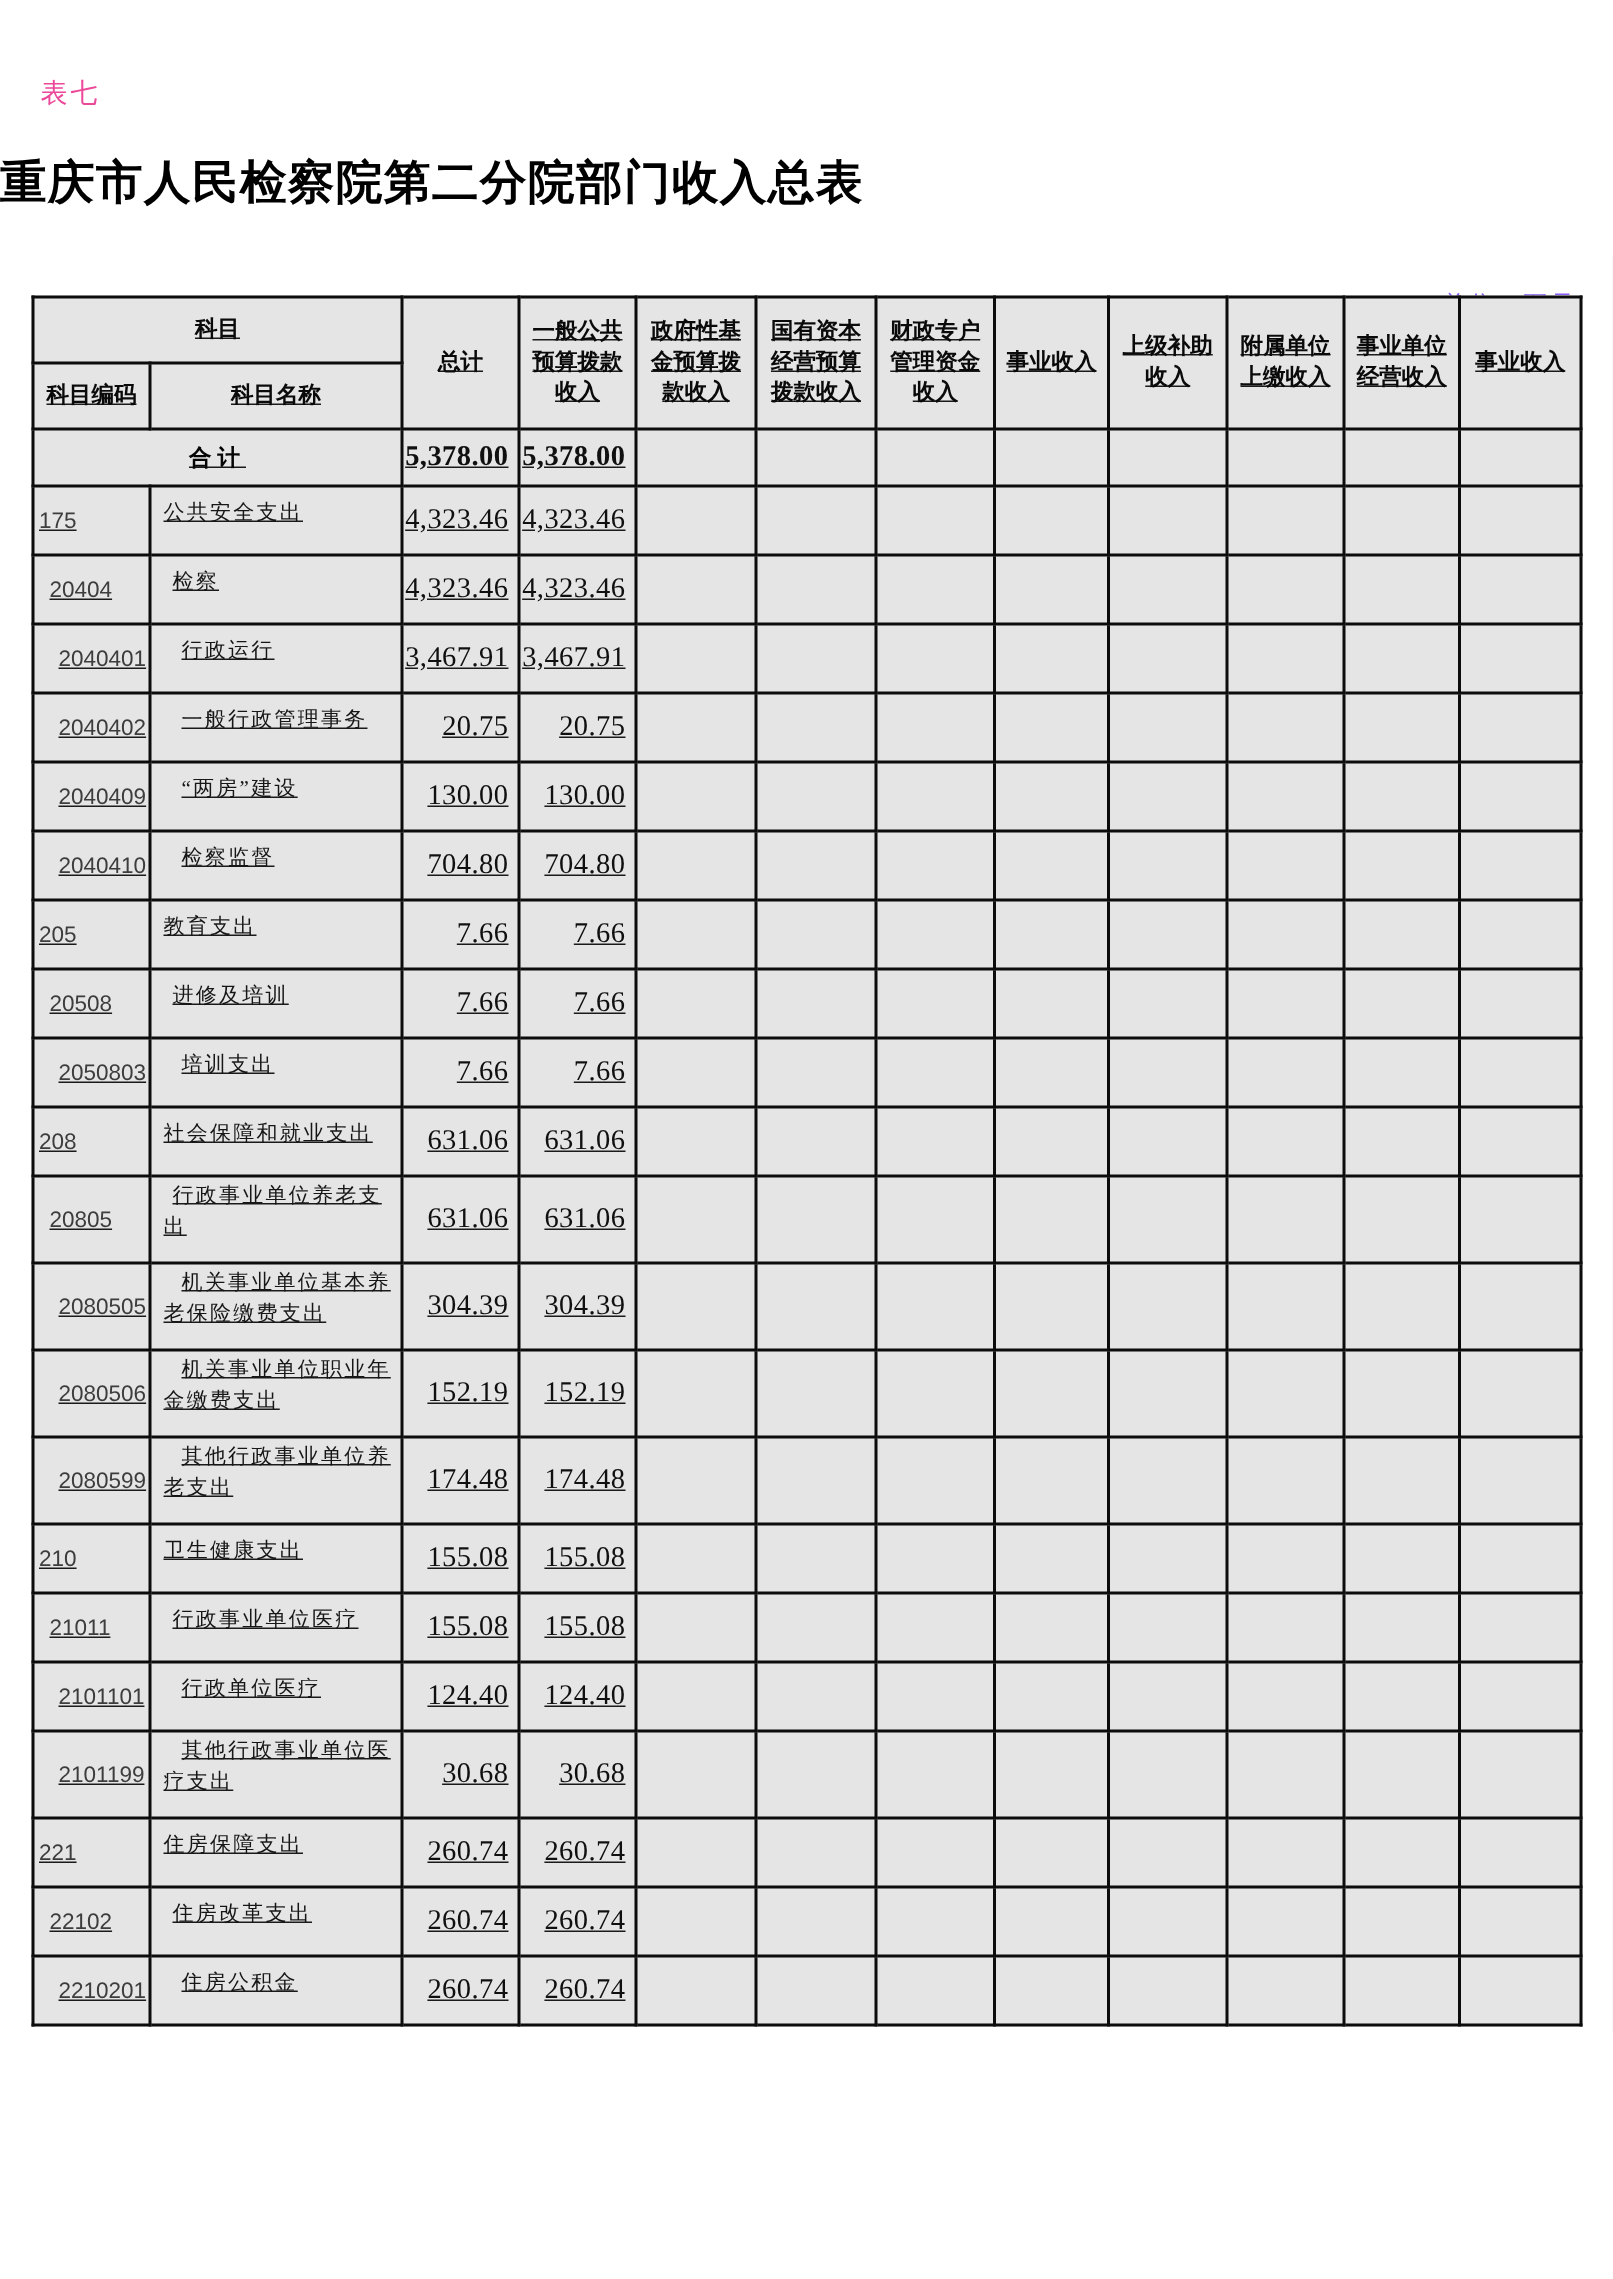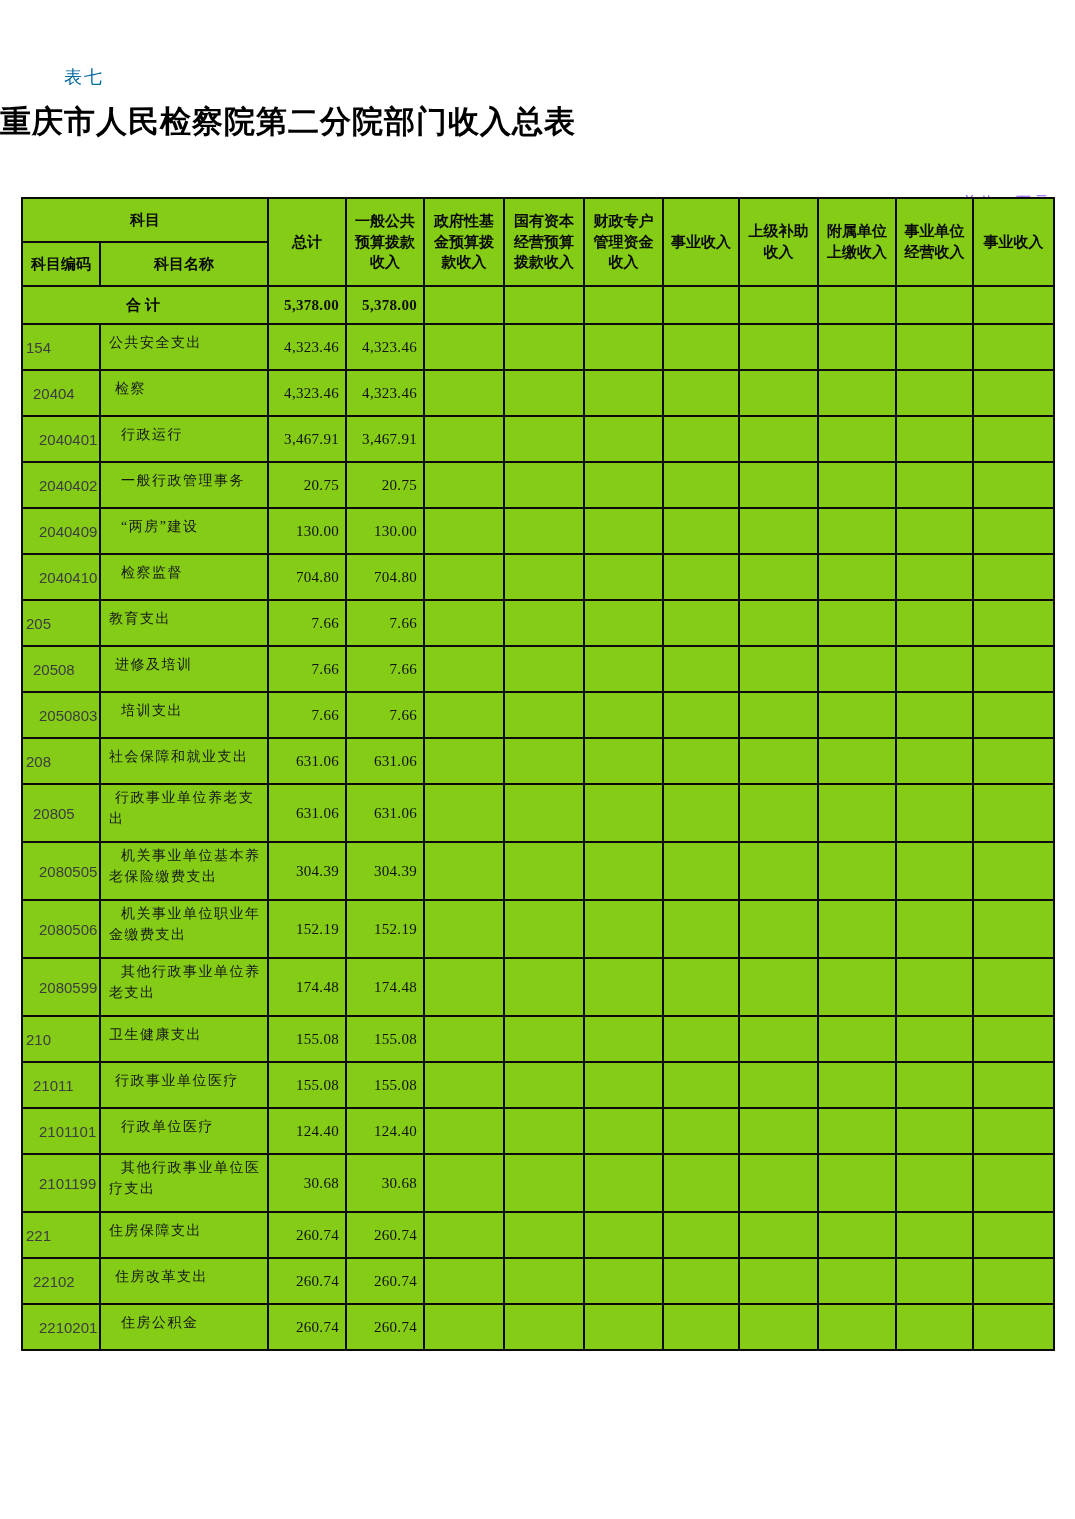--- a/index.html
+++ b/index.html
@@ -3,35 +3,35 @@
 <meta charset="utf-8">
 <style>
   * { margin:0; padding:0; box-sizing:border-box; }
   html { background:#fff; }
   body {
     width:1075px; height:1519px; position:relative; background:#ffffff;
     font-family:"Liberation Serif","DejaVu Serif",serif; color:#1a1a1a;
     overflow:hidden;
   }
   .sheet-tag {
-    position:absolute; left:27px; top:65px;
-    font-size:18px; color:#0369a1; letter-spacing:2px;margin-left:37px;
+    position:absolute; left:27px; top:50px;
+    font-size:18px; color:#ec4899; letter-spacing:2px;
   }
   .doc-title {
     position:absolute; top:101px; left:0; width:100%;
     text-align:left; font-size:31px; font-weight:700; color:#000;
     letter-spacing:1px;
   }
   .unit-note {
     position:absolute; top:161px; right:23px;
     font-size:15px; color:#8b5cf6; letter-spacing:3px;margin-top:32px;
   }
   table.budget {
     position:absolute; left:21px; top:197px; width:1032px;
-    border-collapse:collapse; table-layout:fixed; background:#84cc16;
+    border-collapse:collapse; table-layout:fixed; background:#e5e5e5;text-decoration:underline;
   }
   .budget th, .budget td {
     border:2px solid #0c0c0c; vertical-align:middle; overflow:hidden;
   }
   .budget thead th {
     font-family:"Liberation Sans","DejaVu Sans",sans-serif;
     font-weight:700; font-size:15px; line-height:1.38;
     text-align:center; white-space:pre-line; color:#0a0a0a; padding:2px 1px;
   }
   tr.head-row-1 { height:44px; }
@@ -50,21 +50,21 @@
   td.code.lvl2 { padding-left:10px; }
   td.code.lvl3 { padding-left:16px; }
   td.name {
     font-size:14px; letter-spacing:1.5px; line-height:1.5;
     padding:2px 6px 12px 8px; color:#161616; text-align:left;
   }
   td.name.lvl1 { text-indent:0; }
   td.name.lvl2 { text-indent:6px; }
   td.name.lvl3 { text-indent:12px;margin-left:12px; }
   td.num {
-    text-align:right; padding-right:6px; font-size:15px;
+    text-align:right; padding-right:6px; font-size:19px;
     letter-spacing:0.3px; color:#101010;
   }
 </style>
 </head>
 <body>
 
 <div class="sheet-tag">表七</div>
 <h1 class="doc-title">重庆市人民检察院第二分院部门收入总表</h1>
 <div class="unit-note">单位：万元</div>
 
@@ -121,21 +121,21 @@
       <td></td>
       <td></td>
       <td></td>
       <td></td>
       <td></td>
       <td></td>
       <td></td>
       <td></td>
     </tr>
   <tr class="data-row">
-        <td class="code lvl1">154</td>
+        <td class="code lvl1">175</td>
         <td class="name lvl1">公共安全支出</td>
         <td class="num">4,323.46</td>
         <td class="num">4,323.46</td>
         <td></td>
         <td></td>
         <td></td>
         <td></td>
         <td></td>
         <td></td>
         <td></td>

